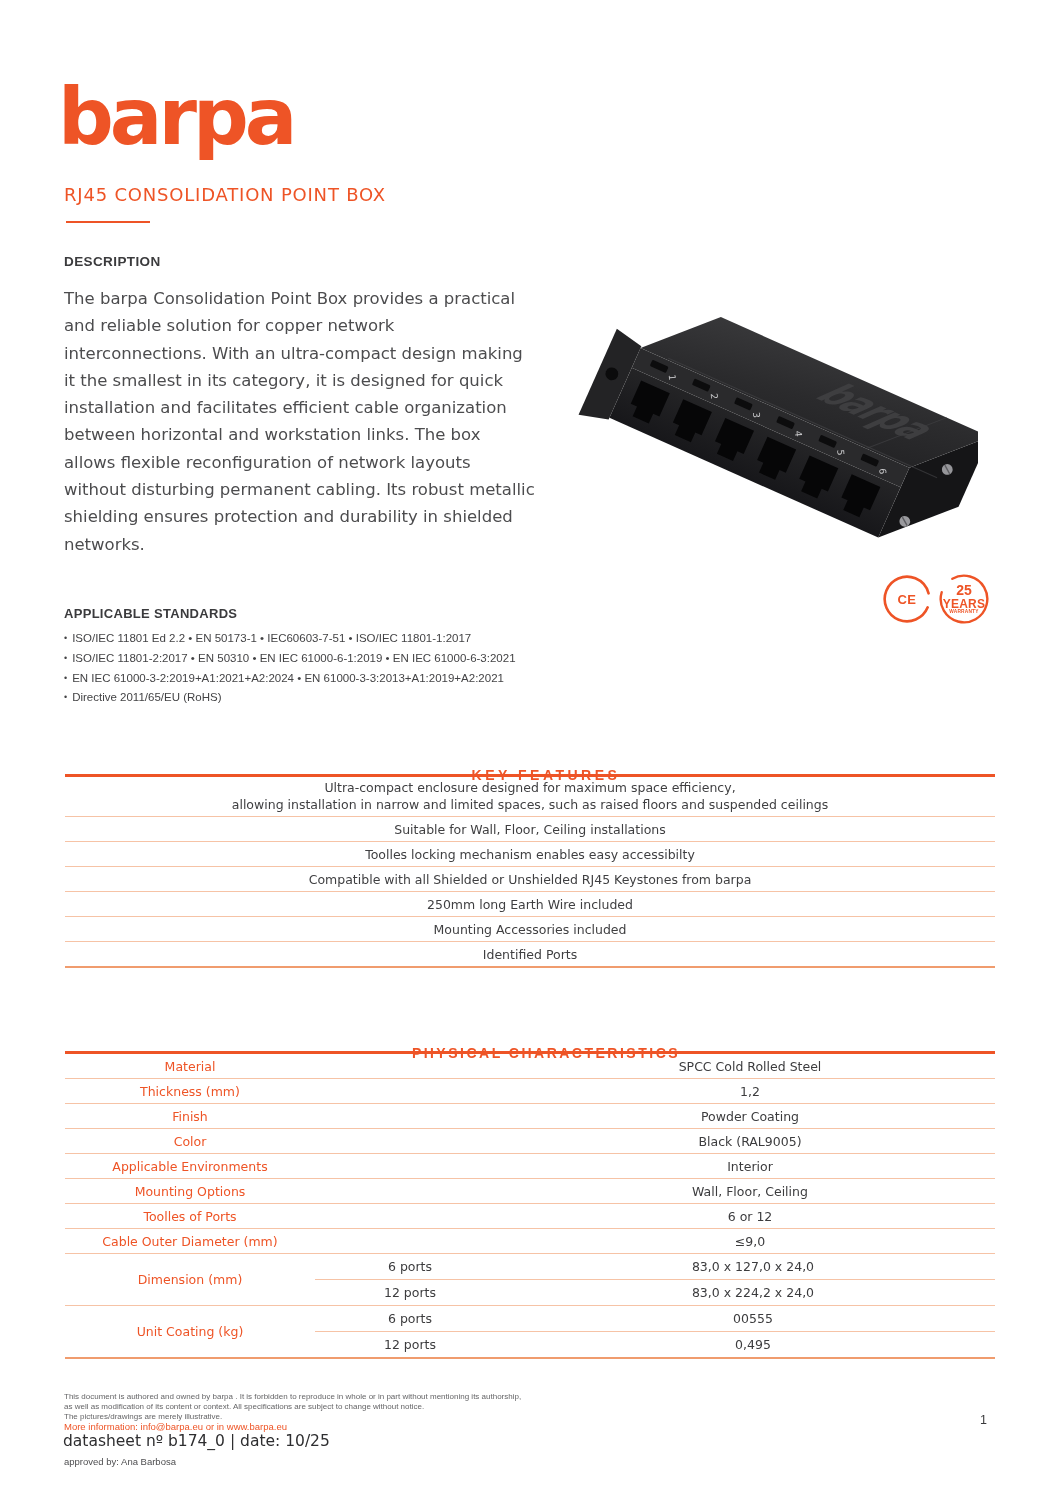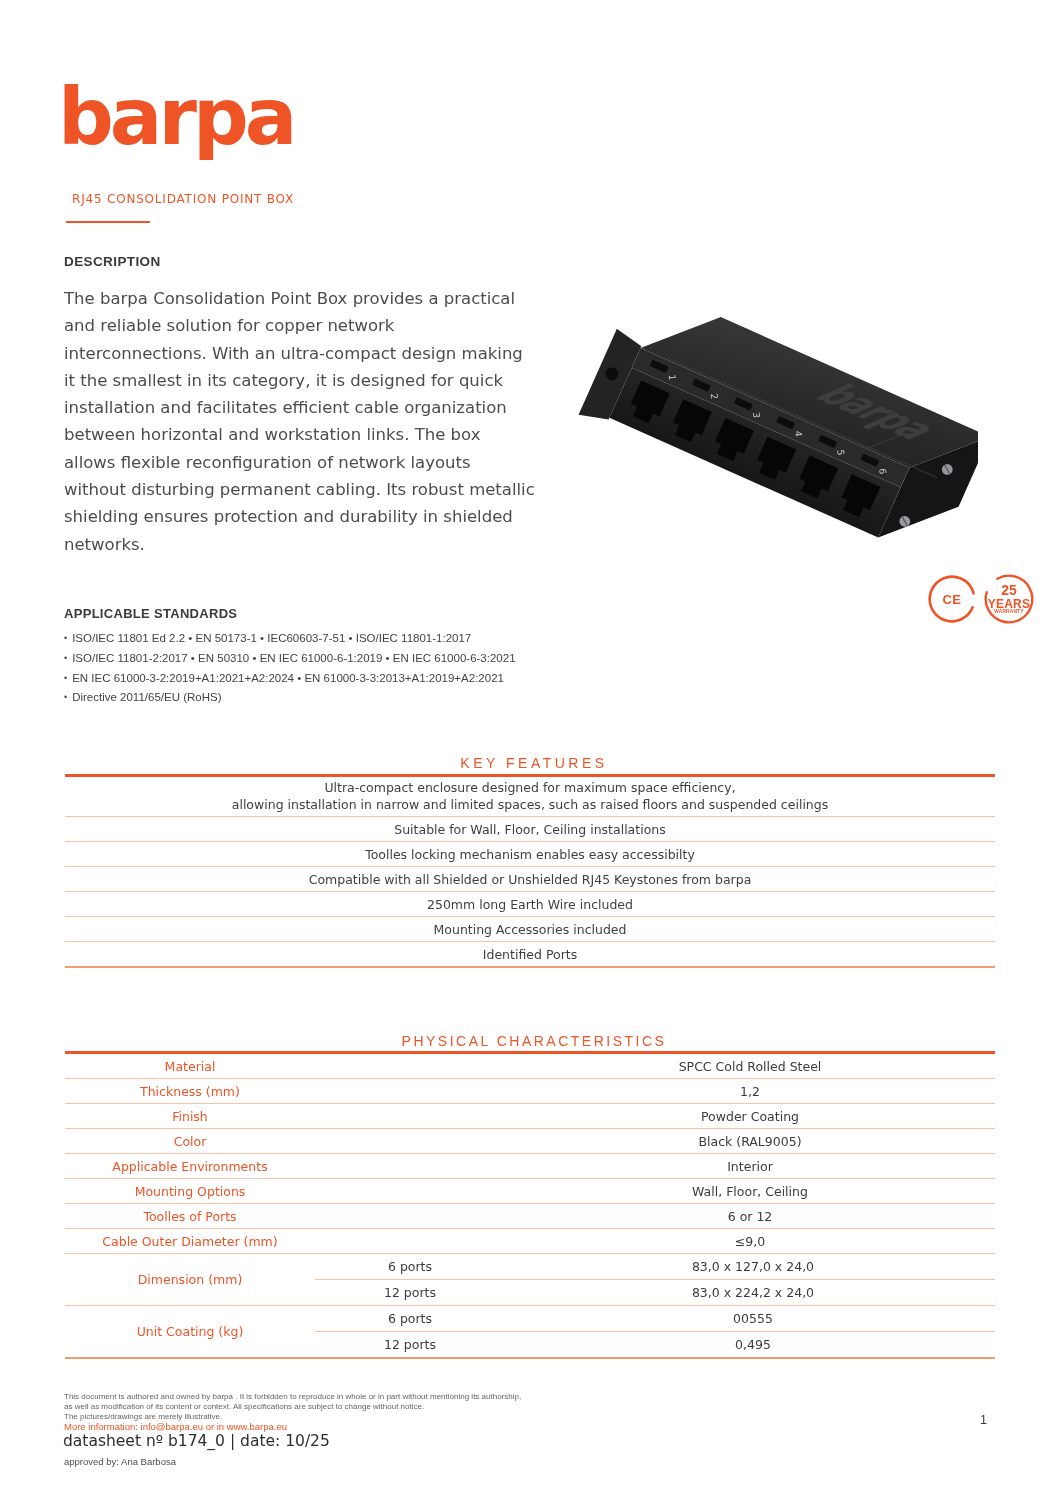--- a/index.html
+++ b/index.html
@@ -2,51 +2,51 @@
 <html style="--accent: #EE5426; --line-light: #F6C3A6; --line-med: #F09C6E;"><head>
 <meta charset="utf-8">
 <style>
   html,body{margin:0;padding:0;background:#ffffff;}
   .page{position:relative;width:1058px;height:1497px;background:#fff;overflow:hidden;
         font-family:"Liberation Sans",sans-serif;}
 
   .logo{position:absolute;left:58px;top:78px;font-family:"DejaVu Sans",sans-serif;
         font-weight:bold;font-size:78px;line-height:1;letter-spacing:-4px;color:var(--accent);}
 
-  .title{position:absolute;left:64px;top:184px;margin:8px;font-family:"DejaVu Sans",sans-serif;
-         font-weight:400;font-size:12px;letter-spacing:0.8px;color:var(--accent);}
+  .title{position:absolute;left:64px;top:184px;margin:0;font-family:"DejaVu Sans",sans-serif;
+         font-weight:400;font-size:18px;letter-spacing:0.8px;color:var(--accent);}
   .title-underline{position:absolute;left:66px;top:221px;width:84px;height:2px;background:var(--accent);}
 
   .desc-heading{position:absolute;left:64px;top:254px;margin:0;font-size:13.5px;font-weight:bold;
                 letter-spacing:0.4px;color:#3b3b3d;}
   .desc-body{position:absolute;left:64px;top:285px;width:472px;margin:0;
              font-family:"DejaVu Sans",sans-serif;font-size:16.5px;line-height:27.3px;color:#4c4c4e;}
 
   .product{position:absolute;left:566px;top:252px;width:412px;height:288px;}
 
-  .badges{position:absolute;left:927px;top:573px;display:flex;gap:6px;align-items:center;}
+  .badges{position:absolute;left:882px;top:573px;display:flex;gap:6px;align-items:center;}
   .badge{position:relative;}
   .badge-ce-text{position:absolute;left:0;top:0;width:100%;height:100%;display:flex;
                  align-items:center;justify-content:center;font-size:13px;font-weight:bold;
                  color:var(--accent);letter-spacing:0.5px;}
   .badge-warranty-text{position:absolute;left:0;top:0;width:100%;height:100%;display:flex;
                  flex-direction:column;align-items:center;justify-content:center;color:var(--accent);
                  line-height:1.02;}
   .bw1{font-size:14px;font-weight:bold;}
   .bw2{font-size:12px;font-weight:bold;letter-spacing:0.2px;text-align:center;}
   .bw3{font-size:4.8px;font-weight:bold;letter-spacing:0.2px;}
 
   .std-heading{position:absolute;left:64px;top:606px;margin:0;font-size:13px;font-weight:bold;
                letter-spacing:0.3px;color:#3b3b3d;}
   .std-list{position:absolute;left:64px;top:629px;margin:0;padding:0;list-style:none;}
   .std-item{font-size:11.5px;line-height:18.8px;color:#434345;}
   .std-bullet{font-size:9px;margin-right:5px;position:relative;top:-1px;color:#434345;}
 
-  .section-heading{position:absolute;left:65px;width:930px;margin:4px;text-align:center;
-                   color:var(--accent);font-weight:normal;font-size:14px;}
+  .section-heading{position:absolute;left:65px;width:930px;margin:16px;text-align:center;
+                   color:var(--accent);font-weight:bold;font-size:14px;}
   .kf-heading{top:751px;letter-spacing:3.5px;}
   .pc-heading{top:1029px;letter-spacing:2.5px;}
 
   .kf-table{position:absolute;left:65px;top:774px;width:930px;border-top:3px solid var(--accent);}
   .kf-row{display:flex;align-items:center;justify-content:center;text-align:center;
           height:24px;border-bottom:1px solid var(--line-light);
           font-size:12.5px;color:#3f3f41;font-family:"DejaVu Sans",sans-serif;}
   .kf-row-tall{height:39px;white-space:pre-line;line-height:16.5px;}
   .kf-row:last-child{border-bottom:2px solid var(--line-med);}
 

